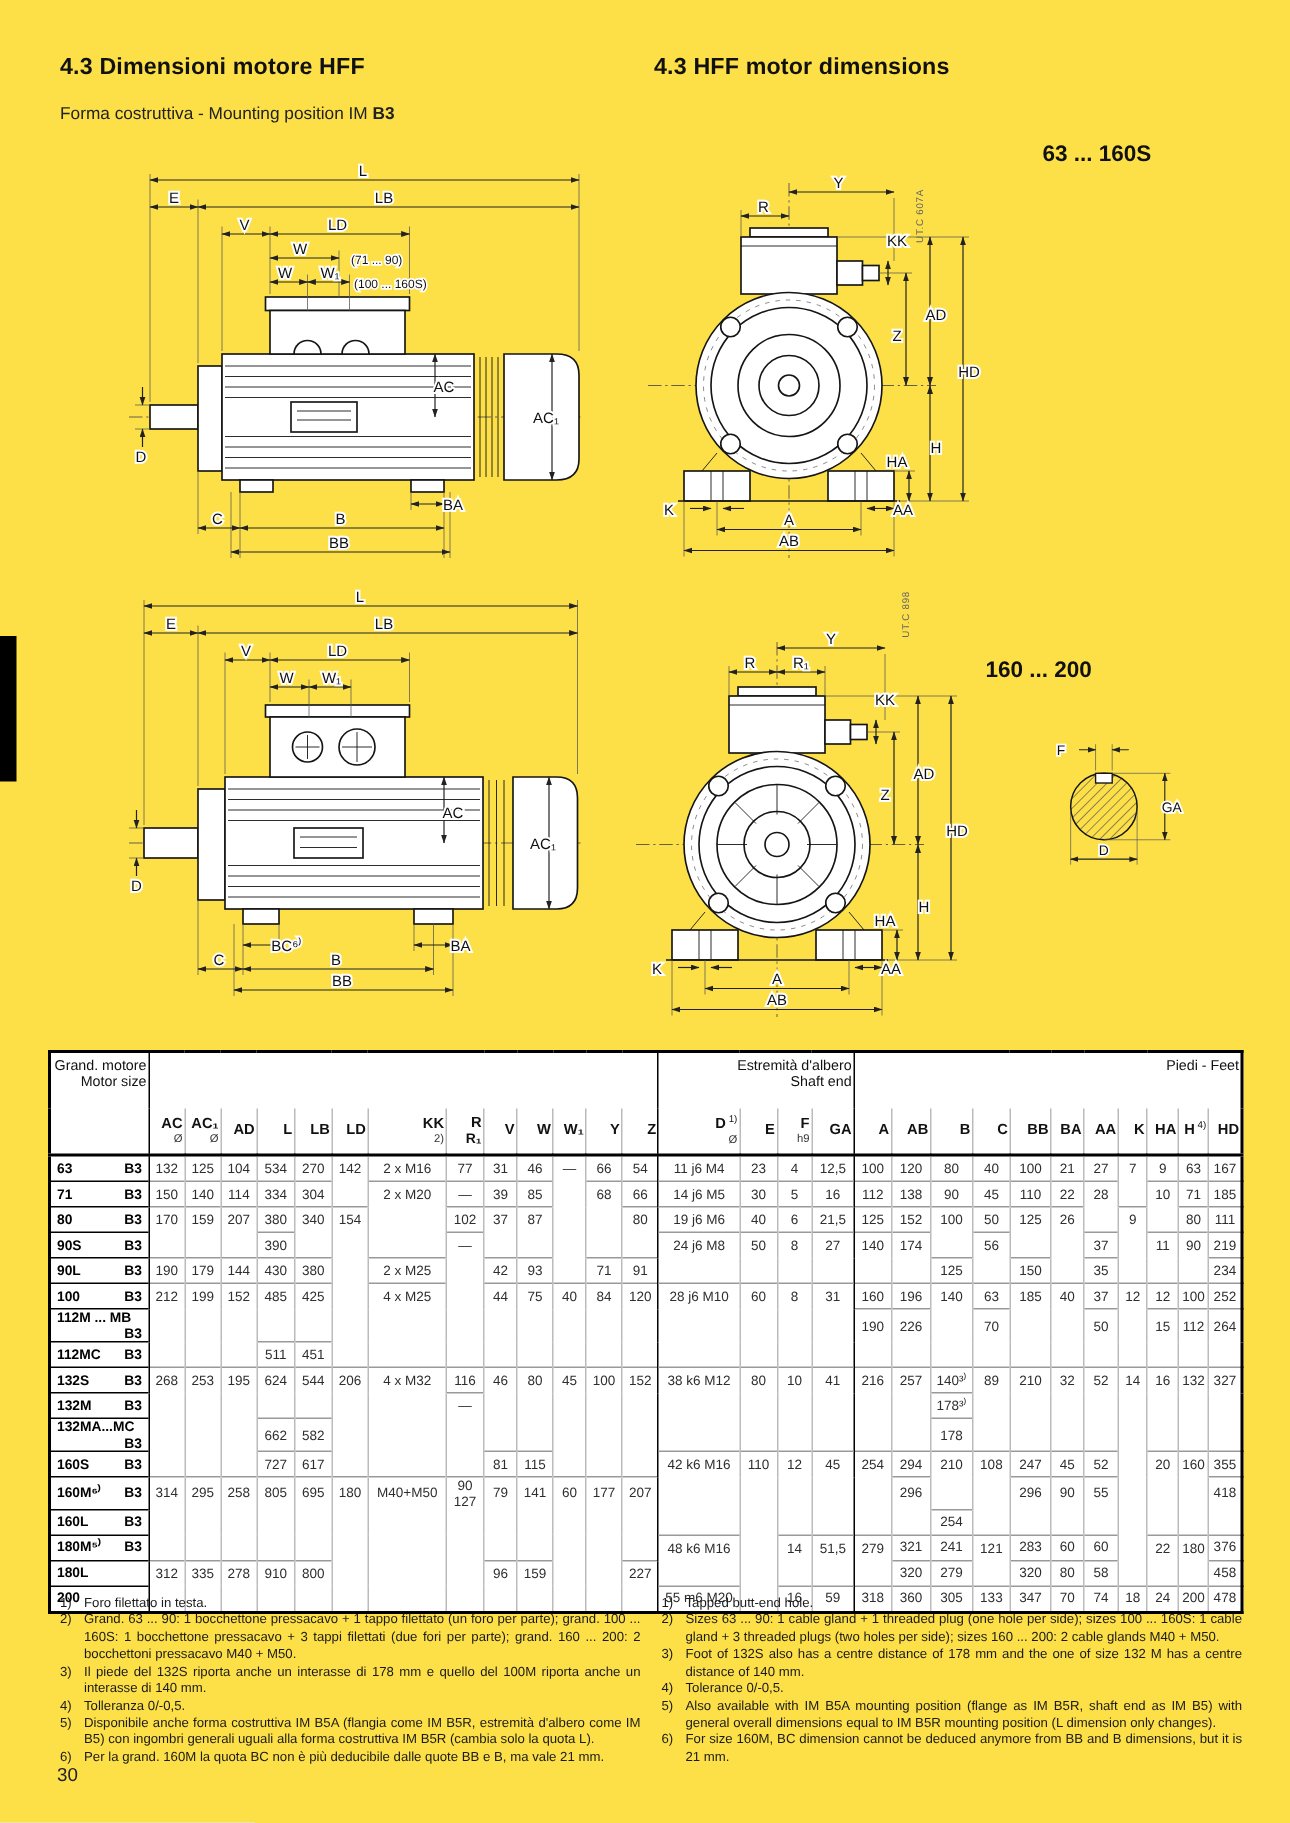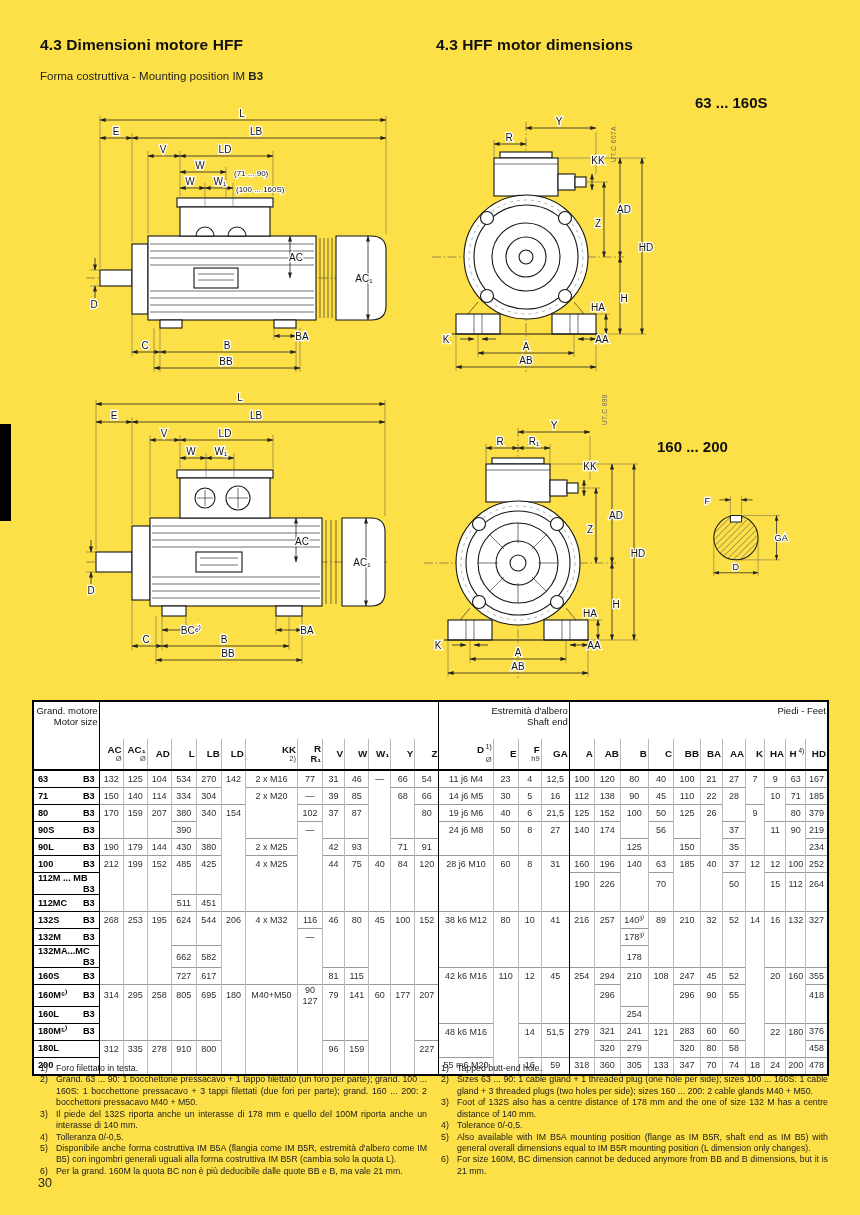--- a/index.html
+++ b/index.html
@@ -656,21 +656,21 @@
           <td class="data bl">125</td>
           <td class="data">152</td>
           <td class="data">100</td>
           <td class="data">50</td>
           <td class="data">125</td>
           <td class="data">26</td>
           <td class="data"></td>
           <td class="data">9</td>
           <td class="data"></td>
           <td class="data">80</td>
-          <td class="data">379</td>
+          <td class="data">111</td>
         </tr>
         <tr>
           <td class="rl"><span class="sz">90S</span><span class="mt">B3</span></td>
           <td class="data"></td>
           <td class="data"></td>
           <td class="data"></td>
           <td class="data">390</td>
           <td class="data"></td>
           <td class="data"></td>
           <td class="data"></td>

